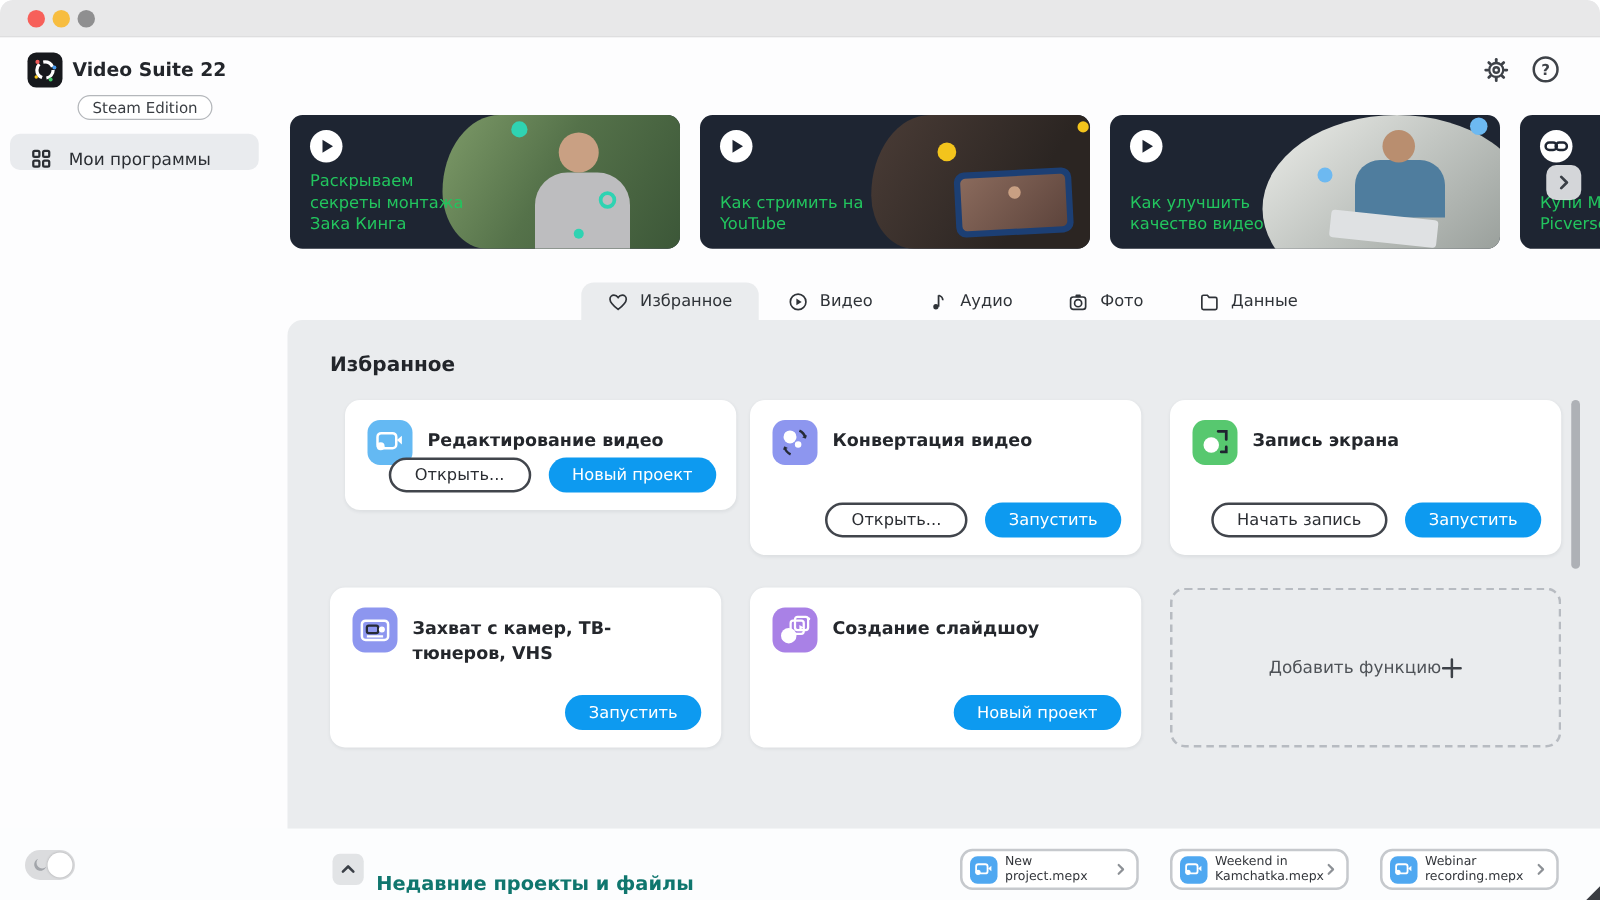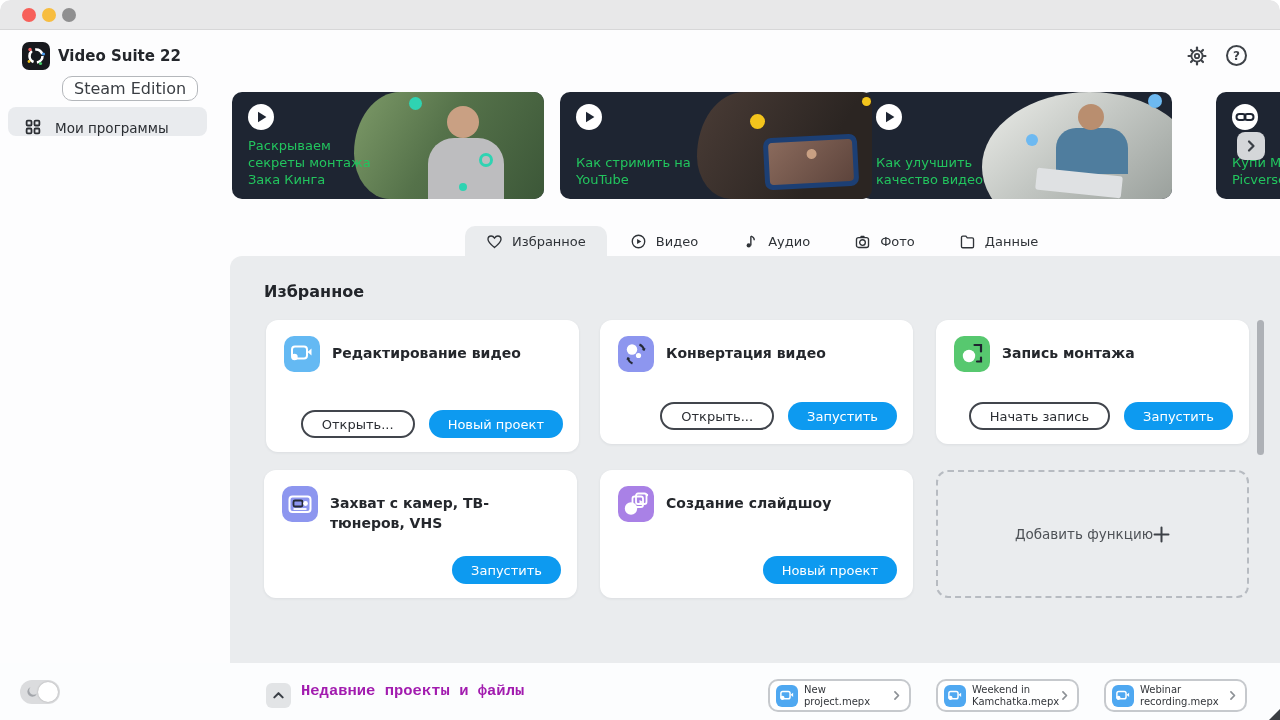--- a/index.html
+++ b/index.html
@@ -9,21 +9,21 @@
   
   .titlebar { position:absolute; left:0; top:0; width:1280px; height:30px; background:#e8e8e9; border-bottom:1px solid #d7d7d8; border-radius:10px 10px 0 0; }
   .light { position:absolute; top:8px; width:14px; height:14px; border-radius:50%; }
   .light.red { left:22px; background:#f7605a; }
   .light.yellow { left:42px; background:#f7bd40; }
   .light.gray { left:62px; background:#8f8f90; }
 
   
   .app-logo { position:absolute; left:22px; top:42px; width:28px; height:28px; background:#17191d; border-radius:7px; }
   .app-title { position:absolute; left:58px; top:47px; font-size:15px; font-weight:700; color:#23262b; }
-  .edition-badge { position:absolute; left:62px; top:76px; border:1px solid #b4b7bb; background:#fff; border-radius:10px; padding:2px 11px; font-size:16px; color:#3a3e43; }
+  .edition-badge { position:absolute; left:62px; top:76px; border:1px solid #b4b7bb; background:#fff; border-radius:10px; padding:2px 11px; font-size:12px; color:#3a3e43; }
   .hdr-icon { position:absolute; top:45px; width:22px; height:22px; cursor:pointer; }
   .hdr-icon.gear { left:1186px; }
   .help-circle { position:absolute; left:1226px; top:45px; width:21px; height:21px; border:2px solid #3e4248; border-radius:50%; display:flex; align-items:center; justify-content:center; font-size:12px; font-weight:700; color:#3e4248; cursor:pointer; }
 
   
   .side-item { position:absolute; left:8px; width:199px; height:29px; display:flex; align-items:center; gap:13px; padding-left:16px; border-radius:8px; font-size:13.5px; color:#2b2e33; cursor:pointer; }
   .side-item.selected { background:#e9ebee; }
   .side-item svg { flex:0 0 auto; }
 
   
@@ -60,21 +60,21 @@
   .fc-buttons { position:absolute; right:16px; bottom:14px; display:flex; gap:14px; }
   .btn { height:28px; border-radius:14px; font-size:13px; display:flex; align-items:center; padding:0 19px; cursor:pointer; white-space:nowrap; }
   .btn.outline { border:2px solid #41454c; color:#2b2e33; background:#fff; }
   .btn.primary { background:#0d9af0; color:#fff; }
   .add-tile { position:absolute; left:706px; top:214px; width:313px; height:128px; border:2px dashed #b7bbc1; border-radius:12px; display:flex; align-items:center; justify-content:center; color:#4e5257; font-size:13.5px; cursor:pointer; }
   .scroll-thumb { position:absolute; right:16px; top:64px; width:7px; height:135px; background:#aeb1b6; border-radius:4px; cursor:pointer; }
 
   
   .bottom-bar { position:absolute; left:0; top:663px; width:1280px; height:57px; background:#fcfdfe; }
   .collapse-btn { position:absolute; left:266px; top:20px; width:25px; height:25px; background:#e2e4e6; border-radius:6px; display:flex; align-items:center; justify-content:center; cursor:pointer; }
-  .recent-heading { position:absolute; left:301px; top:19px; font-size:15.5px; font-weight:700; color:#a21caf;font-family:Liberation Mono, monospace; }
+  .recent-heading { position:absolute; left:301px; top:35px; font-size:15.5px; font-weight:700; color:#0f766e; }
   .chip { position:absolute; top:16px; width:143px; height:33px; border:2px solid #c6c9cd; border-radius:10px; background:#fff; display:flex; align-items:center; cursor:pointer; }
   .chip-icon { flex:0 0 auto; margin-left:6px; width:22px; height:22px; border-radius:6px; background:#4fa8f1; }
   .chip-name { margin-left:6px; font-size:10px; line-height:1.2; color:#33363b; white-space:pre-line; flex:1 1 auto; }
   .chip-chev { flex:0 0 auto; margin-right:7px; }
 
   
   .theme-toggle { position:absolute; left:20px; top:680px; width:40px; height:24px; background:#dbdcde; border-radius:12px; cursor:pointer; }
   .toggle-knob { position:absolute; right:2px; top:2px; width:20px; height:20px; border-radius:50%; background:#fff; box-shadow:0 0 2px rgba(0,0,0,0.25); }
   .toggle-moon { position:absolute; left:5px; top:5px; }
 
@@ -161,21 +161,21 @@
     <div class="dot" style="left:302px; top:5px; width:9px; height:9px; background:#f3c41c;"></div>
     <div class="play-btn">
       <svg width="26" height="26" viewBox="0 0 26 26">
           <path d="M10 7.8v10.4l8.4-5.2z" fill="#1e2532"></path>
         </svg>
     </div>
     <div class="btitle">Как стримить на
 YouTube</div>
   </div>
 
-  <div class="banner" style="left:860px;">
+  <div class="banner" style="left:888px;">
     <div class="blob b3-blob"></div>
     <div class="b3-body"></div>
     <div class="b3-head"></div>
     <div class="b3-laptop"></div>
     <div class="dot" style="left:166px; top:42px; width:12px; height:12px; background:#6db9f1; z-index:3;"></div>
     <div class="dot" style="left:288px; top:2px; width:14px; height:14px; background:#6db9f1; z-index:3;"></div>
     <div class="play-btn">
       <svg width="26" height="26" viewBox="0 0 26 26">
           <path d="M10 7.8v10.4l8.4-5.2z" fill="#1e2532"></path>
         </svg>
@@ -237,21 +237,21 @@
       <svg width="17" height="17" viewBox="0 0 24 24">
         <path d="M3.5 19V6.3c0-1 .8-1.8 1.8-1.8h4.4l2 2.4h7c1 0 1.8.8 1.8 1.8V19c0 1-.8 1.8-1.8 1.8H5.3c-1 0-1.8-.8-1.8-1.8z" fill="none" stroke="#2f3338" stroke-width="1.9"></path>
       </svg>
       <span>Данные</span>
     </div>
   </div>
 
   <div class="panel">
     <div class="panel-heading">Избранное</div>
 
-    <div class="fcard" style="left:36px; top:64px; height:132px;">
+    <div class="fcard" style="left:46px; top:64px; height:88px;">
       <div class="fc-icon" style="background:#64b9f3;">
         <svg width="36" height="36" viewBox="0 0 36 36">
           <rect x="8" y="10.5" width="15" height="12" rx="3" fill="none" stroke="#fff" stroke-width="2"></rect>
           <circle cx="10.5" cy="21" r="3.2" fill="#fff"></circle>
           <path d="M27.5 12.5v7l-4-3.5z" fill="#fff"></path>
         </svg>
       </div>
       <div class="fc-title">Редактирование видео</div>
       <div class="fc-buttons">
         <div class="btn outline">Открыть...</div>
@@ -280,21 +280,21 @@
     <div class="fcard" style="left:706px; top:64px; height:124px;">
       <div class="fc-icon" style="background:#57c86f;">
         <svg width="36" height="36" viewBox="0 0 36 36">
           <circle cx="15" cy="20" r="6.2" fill="#fff"></circle>
           <g fill="none" stroke="#1f2430" stroke-width="2.2" stroke-linecap="round">
             <path d="M20.5 9h6.5v6.5"></path>
             <path d="M27 21.5v4h-4"></path>
           </g>
         </svg>
       </div>
-      <div class="fc-title">Запись монтажа</div>
+      <div class="fc-title">Запись экрана</div>
       <div class="fc-buttons">
         <div class="btn outline">Начать запись</div>
         <div class="btn primary">Запустить</div>
       </div>
     </div>
 
     <div class="fcard" style="left:34px; top:214px; height:128px;">
       <div class="fc-icon" style="background:#8d96ef;">
         <svg width="36" height="36" viewBox="0 0 36 36">
           <rect x="7.5" y="10.5" width="21" height="15.5" rx="3" fill="none" stroke="#fff" stroke-width="2"></rect>

